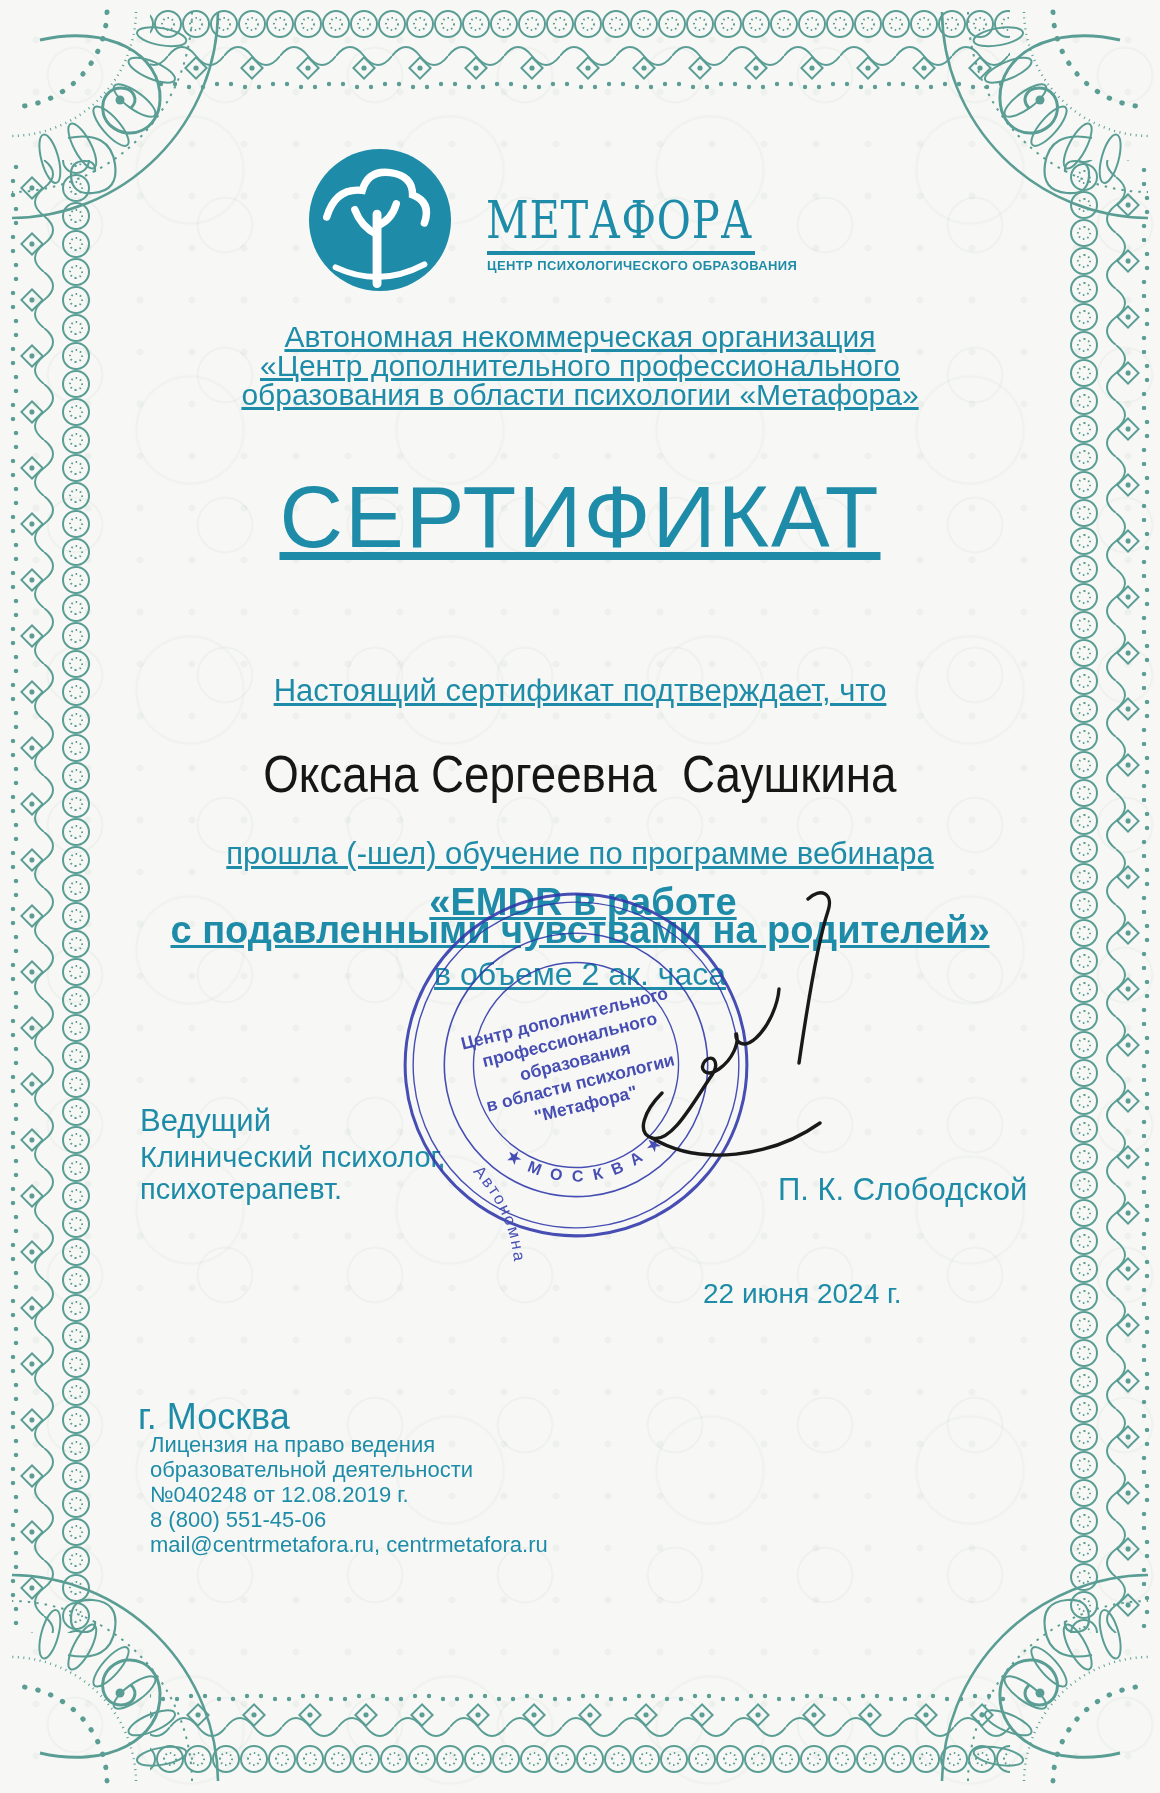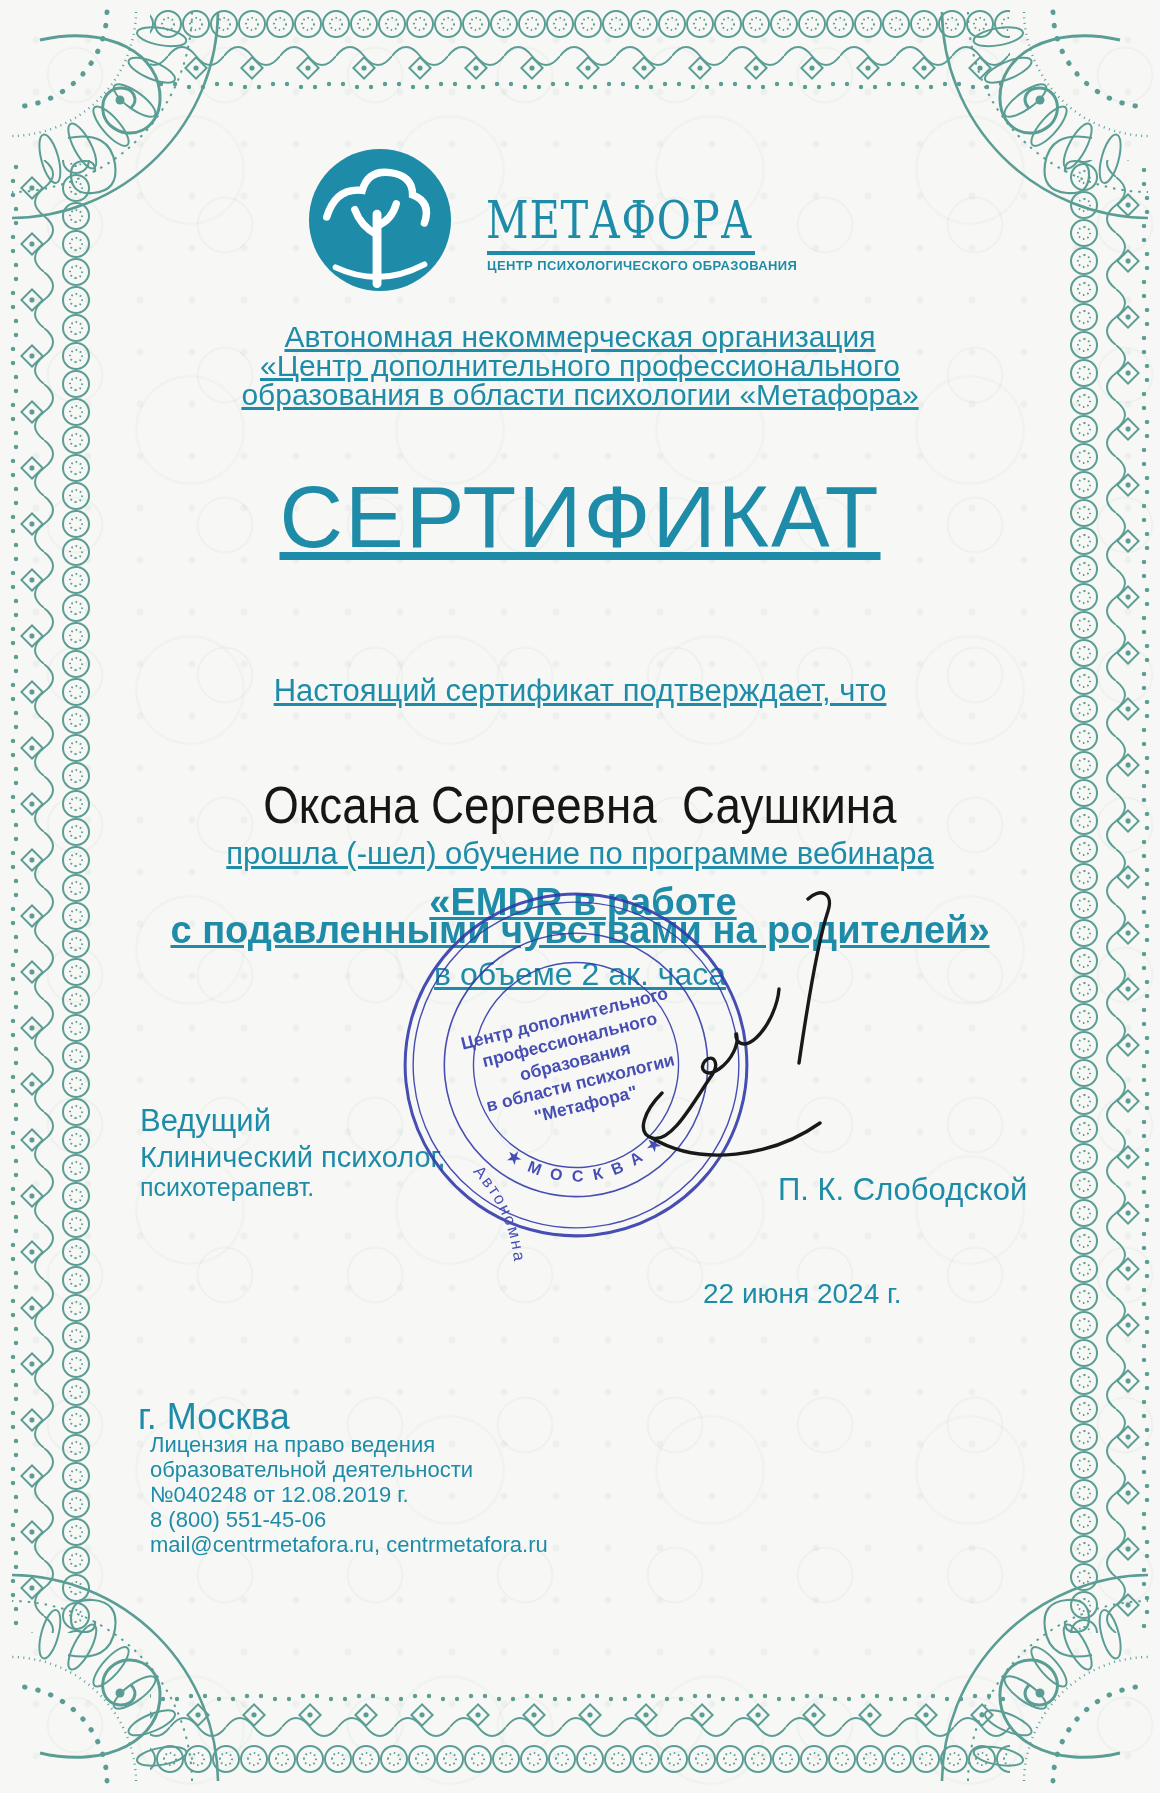--- a/index.html
+++ b/index.html
@@ -23,30 +23,30 @@
   .brand{position:absolute;left:486px;top:190px;font-family:"DejaVu Serif", serif;font-size:52px;letter-spacing:1px;color:#1e8ca8;}
   .brand span{display:inline-block;transform:scaleX(0.80);transform-origin:left center;white-space:nowrap;}
   .brand-underline{position:absolute;left:487px;top:251px;width:268px;height:3.5px;background:#1e8ca8;}
   .tagline{position:absolute;left:487px;top:258px;width:243px;font-size:13px;font-weight:bold;letter-spacing:0.4px;white-space:nowrap;}
   
   .org{top:322px;font-size:30px;line-height:29px;}
   
   .title{top:466px;font-size:88px;letter-spacing:2px;}
   .number{top:566px;font-size:37px;}
   .statement{top:673px;font-size:31px;}
-  .recipient{top:744px;font-size:52px;color:#161616;margin-top:31px;}
+  .recipient{top:744px;font-size:52px;color:#161616;}
   .recipient span{display:inline-block;transform:scaleX(0.88);transform-origin:center;white-space:pre;}
   .course-intro{top:836px;font-size:31px;}
   .course-1{top:881px;font-size:38px;font-weight:bold;padding-left:6px;}
   .course-2{top:909px;font-size:38px;font-weight:bold;}
   .volume{top:956px;font-size:32px;}
   
   .presenter-label{left:140px;top:1103px;font-size:31px;}
   .presenter-1{left:140px;top:1141px;font-size:29px;}
-  .presenter-2{left:140px;top:1173px;font-size:25px;}
+  .presenter-2{left:140px;top:1173px;font-size:29px;}
   
   .signatory{left:778px;top:1172px;font-size:31px;white-space:nowrap;}
   .sign-date{left:703px;top:1278px;font-size:28px;white-space:nowrap;}
   .city{left:138px;top:1396px;font-size:36px;}
   
   .license{left:150px;top:1432px;font-size:22px;line-height:25px;}
   
   .stamp{position:absolute;left:385px;top:872px;width:382px;height:392px;color:#2f37aa;opacity:0.88;}
   .stamp circle{fill:none;stroke:currentColor;}
   .stamp text{fill:currentColor;font-family:"Liberation Sans",sans-serif;}

